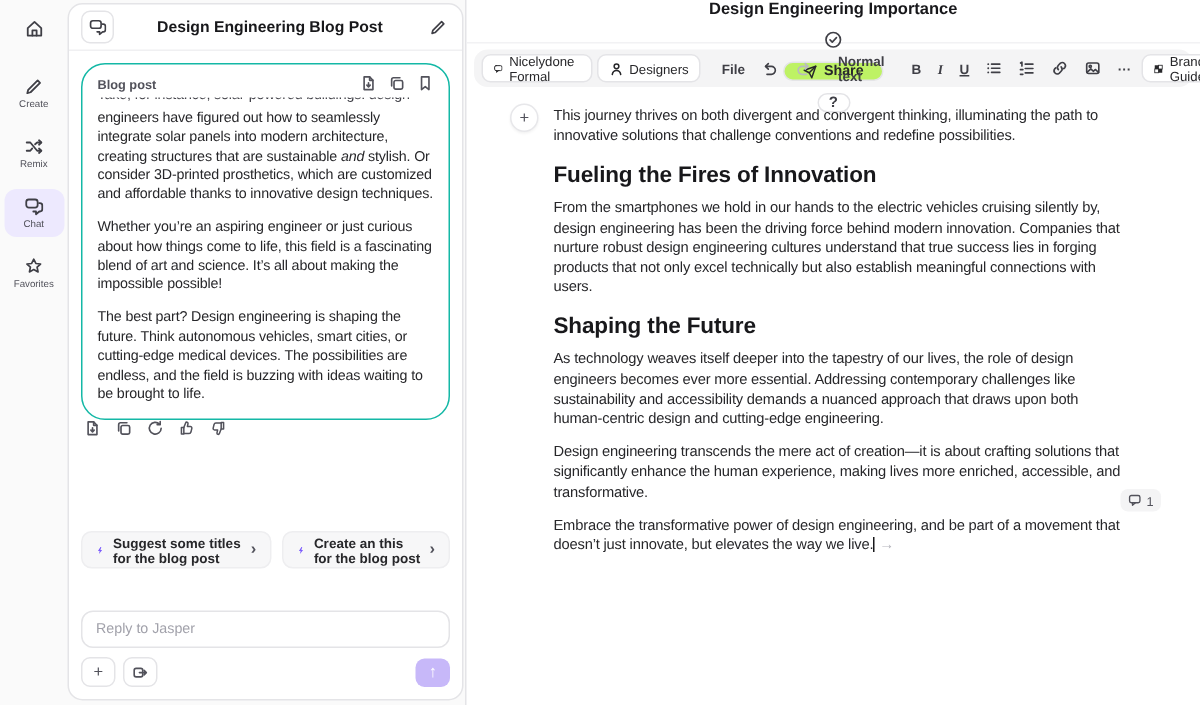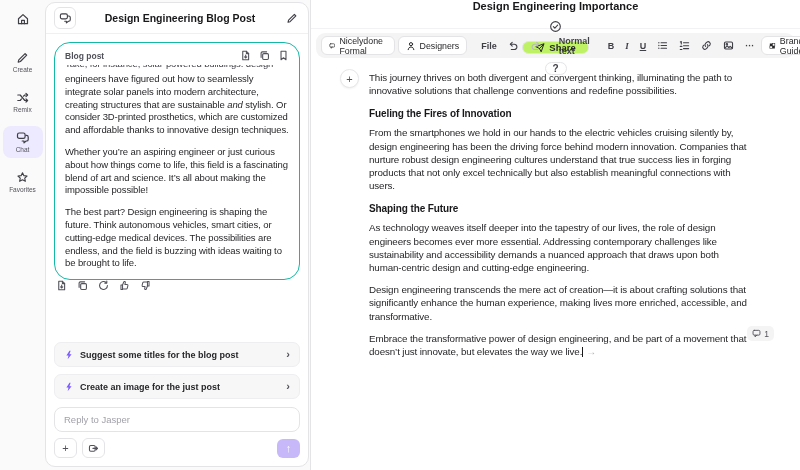--- a/index.html
+++ b/index.html
@@ -36,21 +36,21 @@
   .chat-text{font-size:9.5px;line-height:12.8px;color:#27272a;letter-spacing:-0.1px;}
   .chat-text p{margin:0 0 9px;}
   .chat-text p:last-child{margin-bottom:0;}
   .clip{height:6px;overflow:hidden;margin-bottom:2px;color:#3f3f46;}
   .clip div{margin-top:-7px;}
 
   .msg{margin:11px 2px 5px;font-size:9.5px;line-height:13.2px;color:#27272a;letter-spacing:-0.1px;}
   .msg-actions{display:flex;gap:10px;color:#52525b;margin:0 2px;}
   .msg-actions span{cursor:pointer;}
 
-  .suggestions{margin-top:auto;display:flex;flex-direction:column;gap:7px;margin-bottom:0;}
+  .suggestions{margin-top:auto;display:flex;flex-direction:row;gap:7px;margin-bottom:20px;}
   .suggest{display:flex;align-items:center;gap:6px;background:#f7f7f8;border:1px solid #eeeef0;
            border-radius:7px;height:23px;padding:0 9px;font-size:9px;font-weight:700;color:#27272a;cursor:pointer;}
   .suggest .chev{margin-left:auto;color:#52525b;font-size:11px;line-height:1;}
 
   .chat-footer{flex:0 0 auto;padding:0 8px 8px;}
   .reply-input{width:100%;box-sizing:border-box;height:25px;border:1px solid #e4e4e7;border-radius:8px;
                font-size:9.5px;color:#27272a;padding:0 9px;outline:none;font-family:inherit;}
   .reply-input::placeholder{color:#a1a1aa;}
   .footer-row{display:flex;gap:5px;margin-top:6px;align-items:center;}
   .mini-btn{width:21px;height:18px;border:1px solid #e4e4e7;border-radius:6px;background:#fff;
@@ -81,21 +81,21 @@
   .tb-right{margin-left:auto;}
   .tb-b{font-weight:800;}
   .tb-i{font-style:italic;font-family:"Liberation Serif",serif;}
   .tb-u{text-decoration:underline;}
 
   .doc-content{position:relative;padding:9px 0 0 58px;width:382px;}
   .plus-fab{position:absolute;left:29px;top:7px;width:17px;height:17px;border:1px solid #e7e7ea;
             border-radius:50%;background:#fff;color:#52525b;display:flex;align-items:center;
             justify-content:center;font-size:11px;box-shadow:0 1px 2px rgba(0,0,0,.06);cursor:pointer;}
   .doc-content p{margin:0 0 9px;font-size:9.8px;line-height:13.2px;color:#27272a;letter-spacing:-0.12px;}
-  .doc-content h2{margin:11px 0 7px;font-size:10px;font-weight:700;color:#18181b;letter-spacing:-0.1px;}
+  .doc-content h2{margin:11px 0 7px;font-size:15px;font-weight:700;color:#18181b;letter-spacing:-0.1px;}
   .caret{display:inline-block;width:1px;height:10px;background:#18181b;vertical-align:-1.5px;}
   .cont-arrow{color:#b6b6bd;font-size:10px;padding-left:3px;}
   .comment-badge{position:absolute;right:26px;top:326px;background:#f4f4f5;border-radius:5px;
                  height:15px;display:flex;align-items:center;gap:3px;padding:0 5px;font-size:8.5px;
                  color:#52525b;cursor:pointer;}
 </style>
 </head>
 <body>
 
 <nav class="rail">
@@ -229,21 +229,21 @@
         <svg width="10" height="10" viewBox="0 0 12 12">
             <path d="M6.6 0.8L2.9 6.6h2.5l-1 4.6 4.7-6.1H6.5L7.9 0.8z" fill="#7c5cfc"></path>
           </svg>
         <span>Suggest some titles for the blog post</span>
         <span class="chev">›</span>
       </div>
       <div class="suggest">
         <svg width="10" height="10" viewBox="0 0 12 12">
             <path d="M6.6 0.8L2.9 6.6h2.5l-1 4.6 4.7-6.1H6.5L7.9 0.8z" fill="#7c5cfc"></path>
           </svg>
-        <span>Create an image for the just post</span>
+        <span>Create an this for the blog post</span>
         <span class="chev">›</span>
       </div>
     </div>
   </div>
 
   <footer class="chat-footer">
     <input class="reply-input" type="text" placeholder="Reply to Jasper" style="">
     <div class="footer-row">
       <div class="mini-btn">
           <span>+</span>

